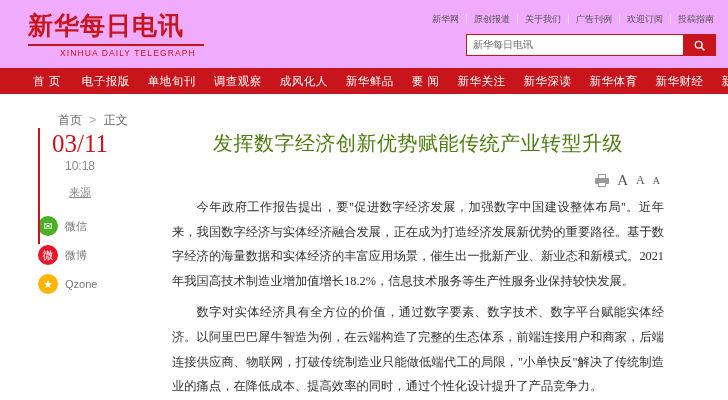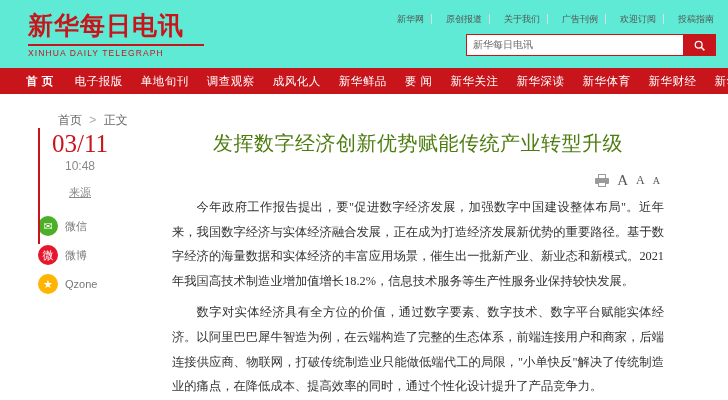--- a/index.html
+++ b/index.html
@@ -17,21 +17,21 @@
   .page {
     position: relative;
     width: 728px;
     height: 400px;
   }
 
   
   .header {
     position: relative;
     height: 68px;
-    background: #5eead4;
+    background: #f0abfc;
     border-bottom: 0;
   }
   .logo-block {
     position: absolute;
     left: 28px;
     top: 12px;
     width: 180px;
   }
   .logo-cn {
     font-family: "Liberation Serif", serif;
@@ -46,28 +46,29 @@
     height: 2px;
     background: #c8141b;
     margin: 3px 0 2px 0;
     width: 176px;
   }
   .logo-en {
     font-size: 8.5px;
     color: #c8141b;
     letter-spacing: 1.1px;
     white-space: nowrap;
+    margin-left: 32px;
   }
 
   .top-links {
     position: absolute;
     right: 12px;
     top: 14px;
     display: flex;
-    gap: 7px;
+    gap: 0;
     font-size: 9px;
     color: #555;
   }
   .top-links span.tl {
     padding: 0 7px;
     border-right: 1px solid #ddd;
     white-space: nowrap;
     line-height: 10px;
   }
   .top-links span.tl:last-child { border-right: none; padding-right: 2px;}
@@ -115,21 +116,21 @@
     color: #fff;
     font-size: 11.5px;
     gap: 0;
   }
   .nav .nav-item {
     padding: 0 9px;
     white-space: nowrap;
     cursor: pointer;
     letter-spacing: 0.5px;
   }
-  .nav .nav-item.first { font-weight: bold; padding-left: 0; padding-right: 12px;}
+  .nav .nav-item.first { font-weight: normal; padding-left: 0; padding-right: 12px; margin-left: 7px;}
 
   
   .breadcrumb {
     position: absolute;
     left: 58px;
     top: 112px;
     font-size: 12px;
     color: #666;
   }
   .breadcrumb .bc-sep { margin: 0 4px; color: #aaa; }
@@ -290,21 +291,21 @@
     <span>首页</span>
     <span class="bc-sep">&gt;</span>
     <span>正文</span>
   </div>
 
   <div class="left-col">
     <div class="date-bar-wrap">
       <div class="date-red-line"></div>
       <div class="date-text">
         <div class="d-day">03/11</div>
-        <div class="d-time">10:48</div>
+        <div class="d-time">10:18</div>
         <div class="d-src-label">来源</div>
       </div>
     </div>
 
     <div class="share-list">
       <div class="share-item">
         <span class="share-icon ic-wechat">✉</span>
         <span class="share-label">微信</span>
       </div>
       <div class="share-item">

